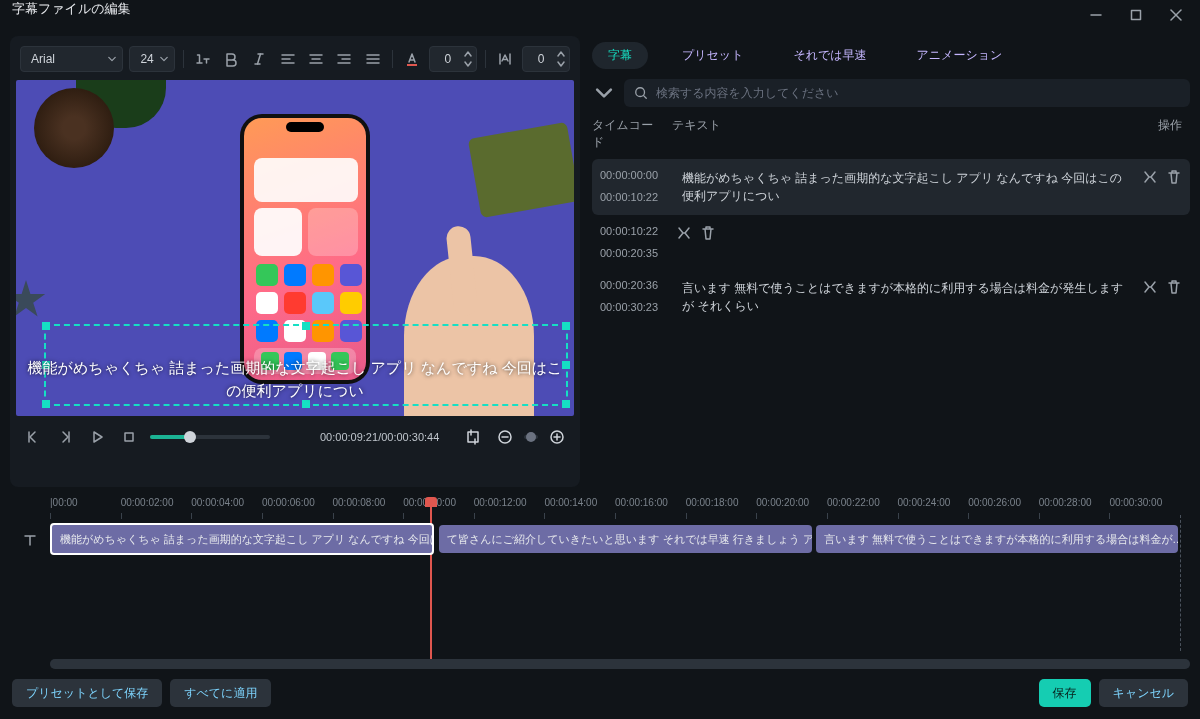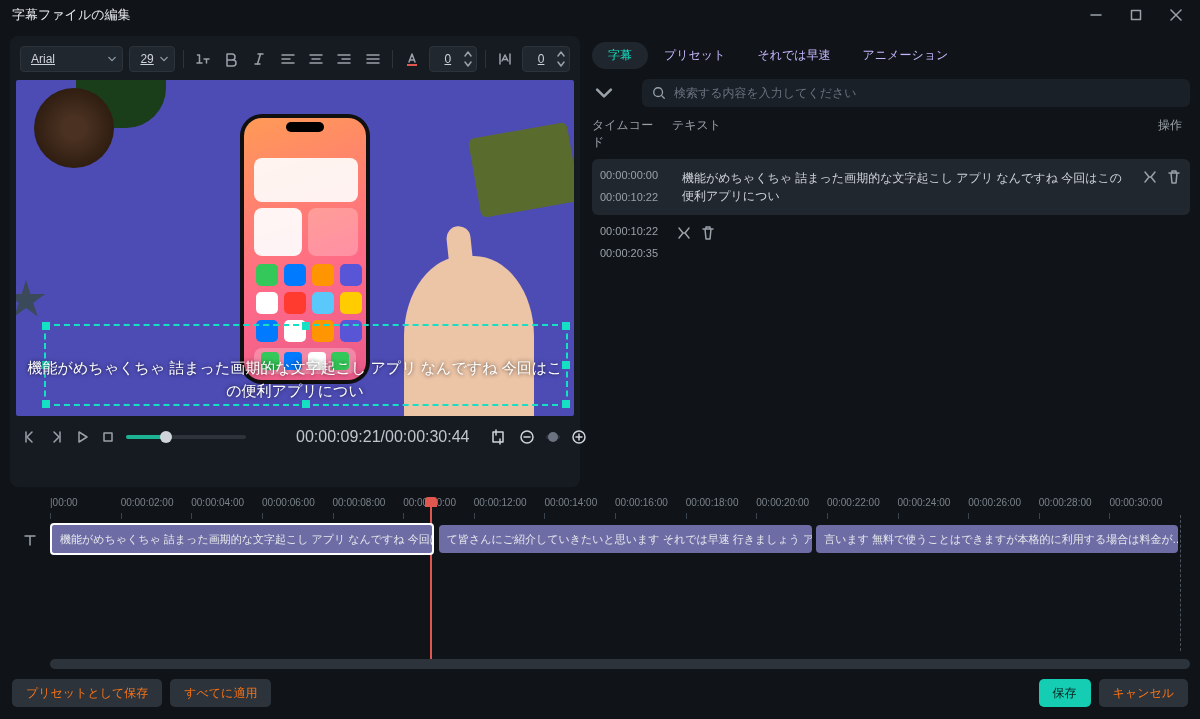--- a/index.html
+++ b/index.html
@@ -1,32 +1,32 @@
 <!DOCTYPE html>
 <html><head>
 <meta charset="utf-8">
 <style>
 * { margin: 0; padding: 0; box-sizing: border-box; }
 body { background: #101418; color: #cfd4da; font-family: "Hiragino Sans", "Meiryo", sans-serif; font-size: 12px; width: 1200px; height: 719px; overflow: hidden; }
 .window { display: flex; flex-direction: column; height: 100%; }
 
 
-.titlebar { display: flex; align-items: center; justify-content: space-between; height: 30px; padding: 0 4px 0 12px; }
+.titlebar { display: flex; align-items: flex-start; justify-content: space-between; height: 30px; padding: 0 4px 0 12px; }
 .titlebar .title { font-size: 13px; color: #e6e8ec; }
 .win-controls { display: flex; }
 .win-btn { width: 40px; height: 30px; display: flex; align-items: center; justify-content: center; cursor: pointer; }
 .win-btn svg { width: 12px; height: 12px; }
 
 
 .content { flex: 1; display: flex; padding: 6px 10px 0 10px; gap: 12px; min-height: 0; }
 .left-pane { width: 570px; display: flex; flex-direction: column; background: #161b21; border-radius: 8px; padding: 6px; }
 .right-pane { flex: 1; display: flex; flex-direction: column; }
 
 
-.toolbar { display: flex; align-items: center; gap: 6px; padding: 4px 4px 8px 4px; text-decoration: underline; }
+.toolbar { display: flex; align-items: center; gap: 6px; padding: 4px 4px 8px 4px; }
 .select-box { background: #21272e; border: 1px solid #2c333b; border-radius: 4px; height: 26px; display: flex; align-items: center; padding: 0 6px 0 10px; cursor: pointer; gap: 6px; }
 .select-box span { color: #cfd4da; font-size: 12px; }
 .select-font { width: 110px; justify-content: space-between; }
 .select-num { width: 46px; justify-content: space-between; }
 .chev-down { width: 8px; height: 8px; }
 .tbar-divider { width: 1px; height: 18px; background: #2c333b; margin: 0 2px; }
 .tbtn { width: 24px; height: 24px; display: flex; align-items: center; justify-content: center; cursor: pointer; border-radius: 3px; }
 .tbtn svg { width: 16px; height: 16px; }
 .num-stepper { background: #21272e; border: 1px solid #2c333b; border-radius: 4px; height: 26px; display: flex; align-items: center; padding: 0 2px 0 8px; gap: 4px; }
 .num-stepper .val { color: #cfd4da; width: 20px; text-align: center; }
@@ -60,32 +60,32 @@
 .handle.ml{top:calc(50% - 4px);left:-4px}.handle.mr{top:calc(50% - 4px);right:-4px}
 .sub-text { position: absolute; left: 0; right: 0; bottom: 14px; text-align: center; color: #fff; font-size: 15px; text-shadow: 0 0 4px rgba(0,0,0,0.8); line-height: 1.5; padding: 0 6px; font-family: Arial, sans-serif; }
 
 
 .transport { display: flex; align-items: center; gap: 10px; padding: 10px 6px 4px 6px; }
 .tctrl { width: 22px; height: 22px; display: flex; align-items: center; justify-content: center; cursor: pointer; }
 .tctrl svg { width: 16px; height: 16px; stroke: #cfd4da; fill: none; stroke-width: 1.5; }
 .progress-track { flex: 0 0 120px; height: 4px; background: #2c333b; border-radius: 2px; position: relative; }
 .progress-fill { position: absolute; left: 0; top: 0; height: 100%; width: 33%; background: #1bb394; border-radius: 2px; }
 .progress-knob { position: absolute; top: -4px; left: 33%; width: 12px; height: 12px; background: #cfd4da; border-radius: 50%; transform: translateX(-50%); }
-.timecode { color: #bfc5cc; font-size: 16px; margin-left: 40px; }
+.timecode { color: #bfc5cc; font-size: 11px; margin-left: 40px; }
 .spacer-flex { flex: 1; }
 .zoom-group { display: flex; align-items: center; gap: 8px; }
 .zoom-track { width: 14px; height: 4px; background: #2c333b; border-radius: 2px; position: relative; }
 .zoom-knob { position: absolute; left: 2px; top: -3px; width: 10px; height: 10px; background: #6b7280; border-radius: 50%; }
 
 
-.tabs { display: flex; gap: 0; padding: 6px 0 10px 0; }
+.tabs { display: flex; gap: 18px; padding: 6px 0 10px 0; }
 .tab { padding: 5px 16px; border-radius: 14px; cursor: pointer; color: #c4b5fd; background: #1a2027; }
 .tab.active { color: #15e0c4; background: #1f262d; }
 .tab.plain { background: transparent; }
-.search-row { display: flex; align-items: center; gap: 26px; padding-bottom: 10px; justify-content: center; }
+.search-row { display: flex; align-items: center; gap: 8px; padding-bottom: 10px; justify-content: center; }
 .expand-btn { width: 24px; height: 24px; display: flex; align-items: center; justify-content: center; cursor: pointer; }
 .search-box { flex: 1; height: 28px; background: #1a2027; border-radius: 6px; display: flex; align-items: center; gap: 8px; padding: 0 10px; }
 .search-box input { background: none; border: none; outline: none; color: #cfd4da; flex: 1; font-size: 12px; }
 .search-box input::placeholder { color: #6b7280; }
 .cols-header { display: flex; padding: 0 8px 8px 0; color: #9aa1a9; font-size: 12px; }
 .cols-header .c-time { width: 72px; }
 .cols-header .c-text { flex: 1; margin-left: 8px; }
 .cols-header .c-op { width: 40px; text-align: right; }
 .sub-list { display: flex; flex-direction: column; gap: 0; }
 .sub-row { display: flex; padding: 10px 8px; border-radius: 6px; }
@@ -108,21 +108,21 @@
 .track-label svg { width: 18px; height: 18px; }
 .track { flex: 1; position: relative; height: 36px; }
 .clip { position: absolute; top: 0; height: 28px; background: #6d6ca5; border-radius: 4px; color: #e6e8ec; font-size: 11px; padding: 0 8px; display: flex; align-items: center; white-space: nowrap; overflow: hidden; text-overflow: ellipsis; }
 .clip.sel { border: 2px solid #fff; background: #6d6ca5; top: -2px; height: 32px; }
 .clip-end-line { position: absolute; top: -10px; bottom: -90px; width: 1px; border-right: 1px dashed #4a525c; }
 .tl-scroll { margin: 8px 0 0 40px; height: 10px; background: #1a2027; border-radius: 5px; position: relative; }
 .tl-scroll-thumb { position: absolute; left: 0; top: 0; height: 100%; width: 100%; background: #2c333b; border-radius: 5px; }
 
 
 .footer { display: flex; align-items: center; padding: 10px 12px 12px 12px; gap: 8px; }
-.btn { height: 28px; padding: 0 14px; border-radius: 5px; background: #2c333b; color: #f97316; display: flex; align-items: center; cursor: pointer; font-size: 12px; border: none; }
+.btn { height: 28px; padding: 0 14px; border-radius: 5px; background: #2c333b; color: #7dd3fc; display: flex; align-items: center; cursor: pointer; font-size: 12px; border: none; }
 .btn.primary { background: #15cdb2; color: #08211c; font-weight: 500; }
 .footer .spacer-flex { flex: 1; }
 
 
 .ico { stroke: #9aa1a9; fill: none; stroke-width: 1.5; stroke-linecap: round; stroke-linejoin: round; }
 </style>
 </head>
 <body>
 
 <div class="window">
@@ -154,21 +154,21 @@
     <div class="left-pane">
 
       <div class="toolbar">
         <div class="select-box select-font">
           <span>Arial</span>
           <svg class="chev-down ico" viewBox="0 0 10 10">
               <polyline points="1,3 5,7 9,3"></polyline>
             </svg>
         </div>
         <div class="select-box select-num">
-          <span>29</span>
+          <span>24</span>
           <svg class="chev-down ico" viewBox="0 0 10 10">
               <polyline points="1,3 5,7 9,3"></polyline>
             </svg>
         </div>
         <div class="tbar-divider"></div>
         <div class="tbtn">
             <svg class="ico" viewBox="0 0 16 16">
               <path d="M2 12h5M4.5 12V4h-2M9 8h5M11.5 8v4"></path>
             </svg>
           </div>
@@ -414,20 +414,35 @@
             </div>
             <div class="ops">
               <svg class="op-icon ico" viewBox="0 0 16 16">
                 <path d="M3 3l4 5-4 5M13 3l-4 5 4 5M7 8h2"></path>
               </svg>
               <svg class="op-icon ico" viewBox="0 0 16 16">
                 <path d="M3 4h10M6 4V2h4v2M5 4l1 10h4l1-10"></path>
               </svg>
             </div>
           </div>
+          <div class="sub-row">
+            <div class="times">
+              <div>00:00:20:36</div>
+              <div>00:00:30:23</div>
+            </div>
+            <div class="text">言います 無料で使うことはできますが本格的に利用する場合は料金が発生しますが それくらい</div>
+            <div class="ops">
+              <svg class="op-icon ico" viewBox="0 0 16 16">
+                <path d="M3 3l4 5-4 5M13 3l-4 5 4 5M7 8h2"></path>
+              </svg>
+              <svg class="op-icon ico" viewBox="0 0 16 16">
+                <path d="M3 4h10M6 4V2h4v2M5 4l1 10h4l1-10"></path>
+              </svg>
+            </div>
+          </div>
         </div>
     </div>
 
   </div>
 
   <div class="timeline-wrap">
     <div class="timeline">
       <div class="ruler" id="ruler">
           <div class="tick">|00:00</div>
           <div class="tick">00:00:02:00</div>

